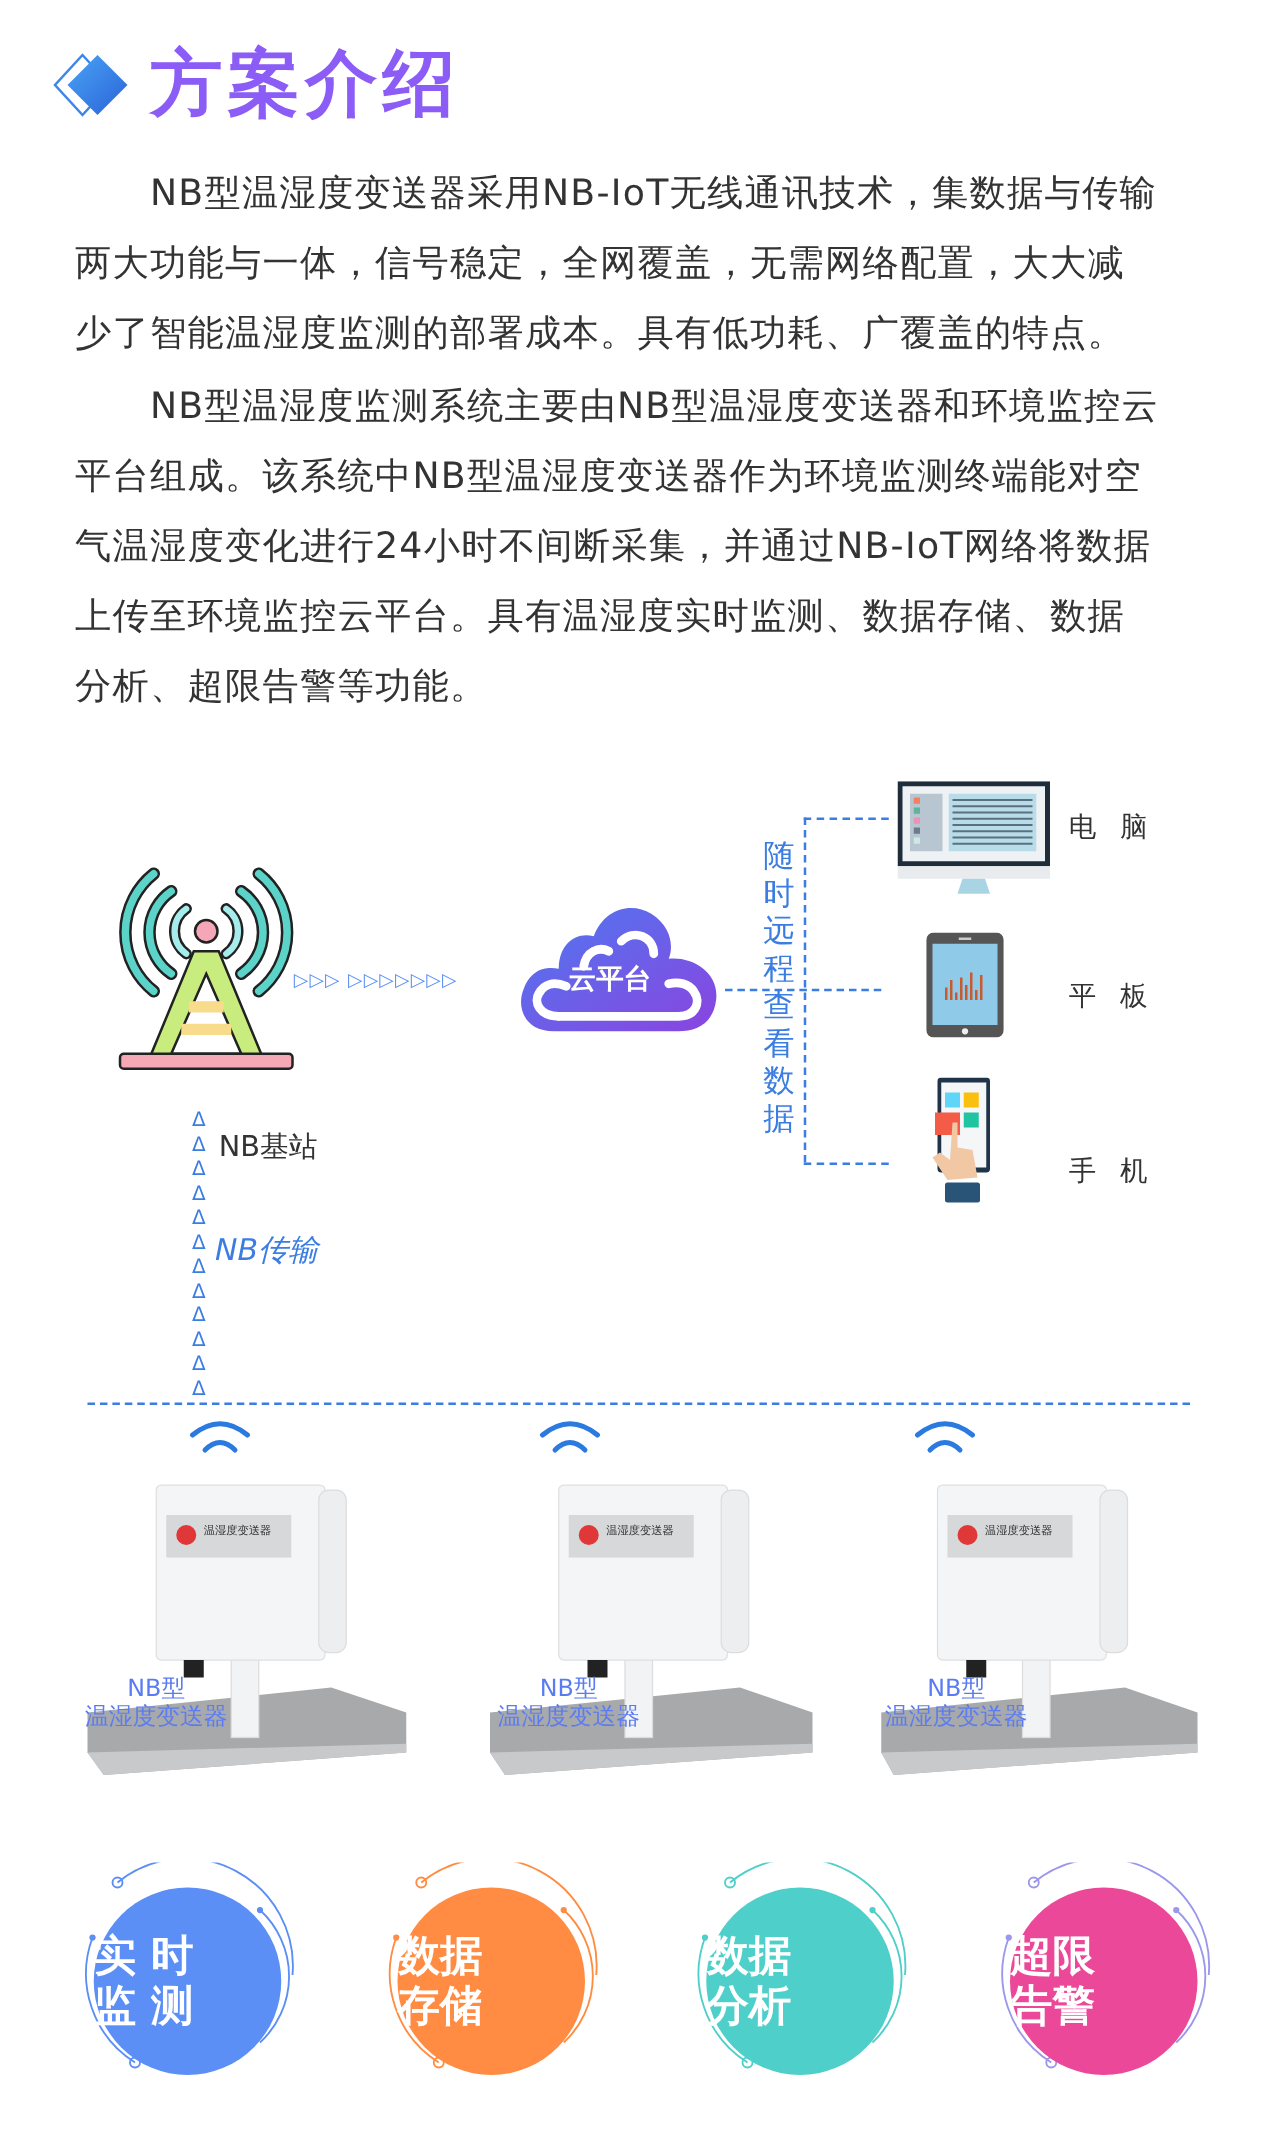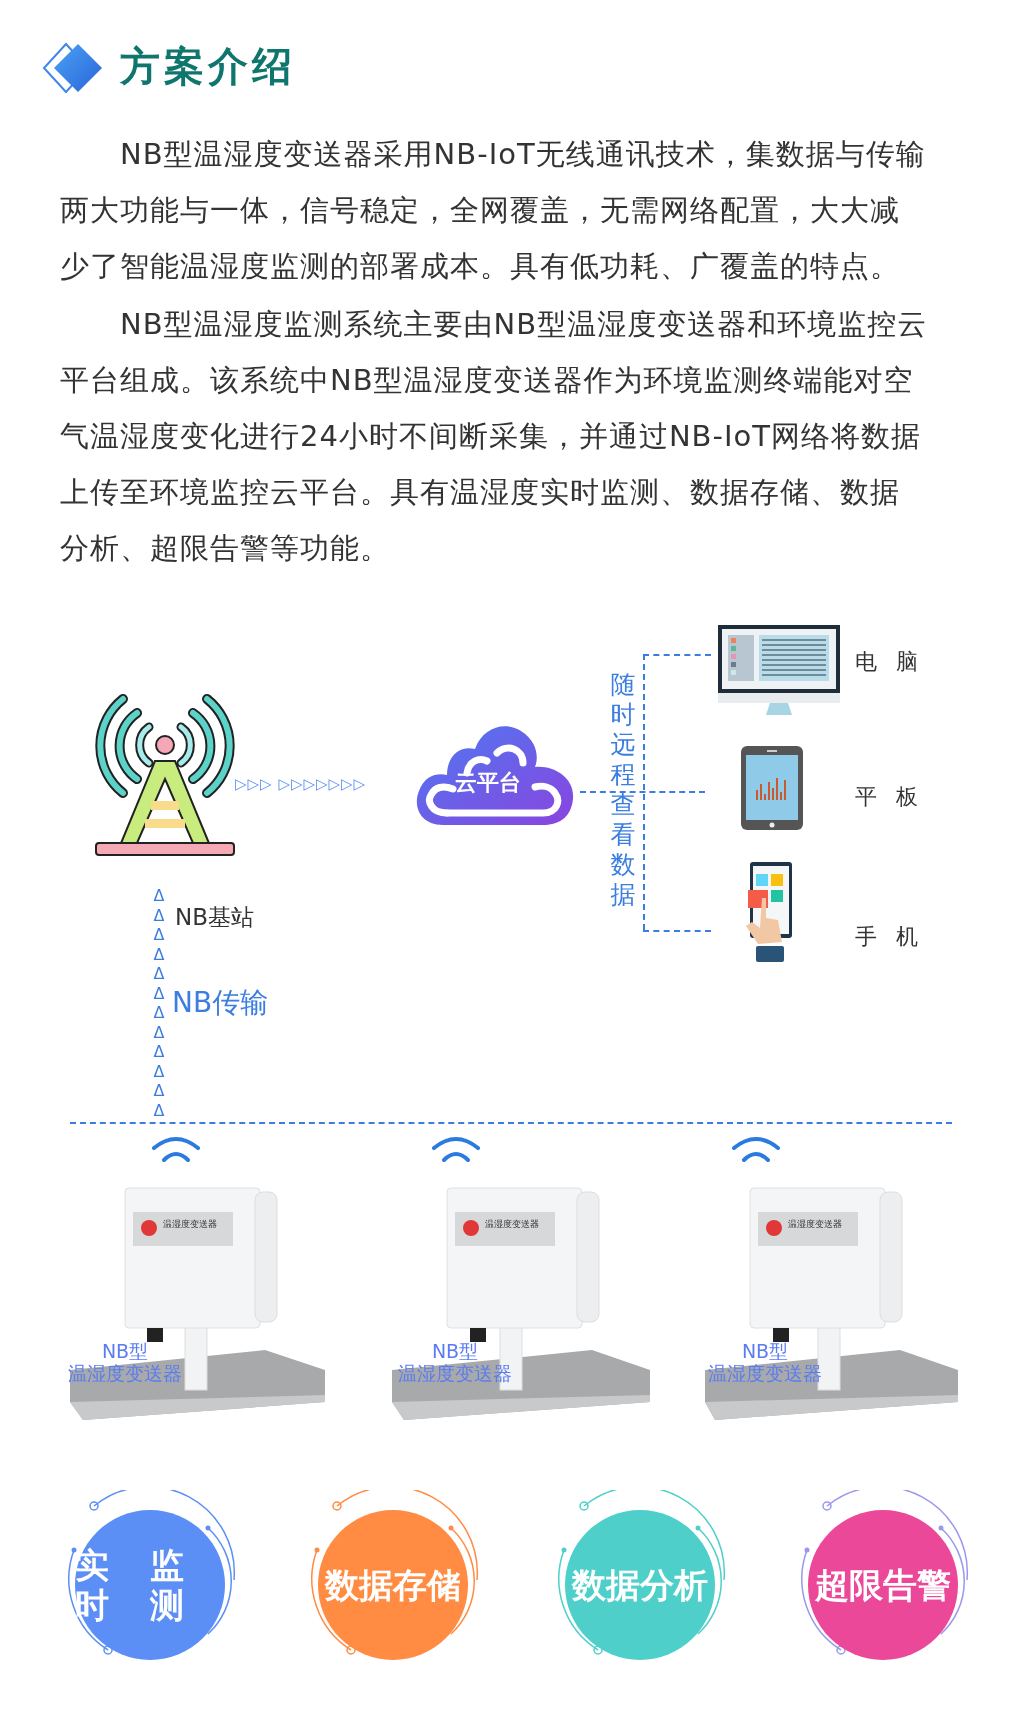--- a/index.html
+++ b/index.html
@@ -1,27 +1,27 @@
 <!DOCTYPE html>
 <html><head>
 <meta charset="utf-8">
 <style>
   html,body{margin:0;padding:0;background:#fff;}
   body{width:1028px;height:1719px;position:relative;overflow:hidden;font-family:"DejaVu Sans","Liberation Sans",sans-serif;color:#333;}
   .abs{position:absolute;}
-  .title-text{left:120px;top:34px;font-size:40px;font-weight:bold;color:#0f766e;letter-spacing:4px;line-height:64px;}
+  .title-text{left:120px;top:34px;font-size:58px;font-weight:bold;color:#8b5cf6;letter-spacing:4px;line-height:64px;}
   .para{left:45px;width:945px;font-size:29px;line-height:56px;color:#333;letter-spacing:1px;margin-left:15px;}
   .para .line{display:block;white-space:nowrap;}
   .dash-h{border-top:2px dashed #3b7de0;height:0;}
   .dash-v{border-left:2px dashed #3b7de0;width:0;}
-  .blue-label{color:#3b7de0;font-size:28px;}
+  .blue-label{color:#3b7de0;font-size:24px;font-style:italic;}
   .dark-label{color:#333;font-size:22px;letter-spacing:6px;}
   .vert-text{color:#3b7de0;font-size:25px;line-height:30px;width:30px;text-align:center;}
   .sensor-label{color:#5b7cf0;font-size:19px;line-height:22px;text-align:center;width:130px;}
-  .feature{width:150px;height:150px;border-radius:50%;display:flex;align-items:center;justify-content:center;flex-direction:row;color:#fff;font-size:34px;font-weight:bold;line-height:40px;}
+  .feature{width:150px;height:150px;border-radius:50%;display:flex;align-items:flex-start;justify-content:center;flex-direction:column;color:#fff;font-size:34px;font-weight:bold;line-height:40px;}
   .arrow-v{color:#3b7de0;font-size:16px;line-height:19.5px;width:20px;text-align:center;}
 </style>
 </head>
 <body>
 
 <div class="abs" style="left:40px;top:36px;width:320px;height:64px;">
   <svg class="abs" style="left:2px;top:6px" width="64" height="52" viewBox="0 0 64 52">
     <defs>
         <linearGradient id="dg" x1="0" y1="0" x2="1" y2="1">
           <stop offset="0" stop-color="#4aa3f5"></stop>

